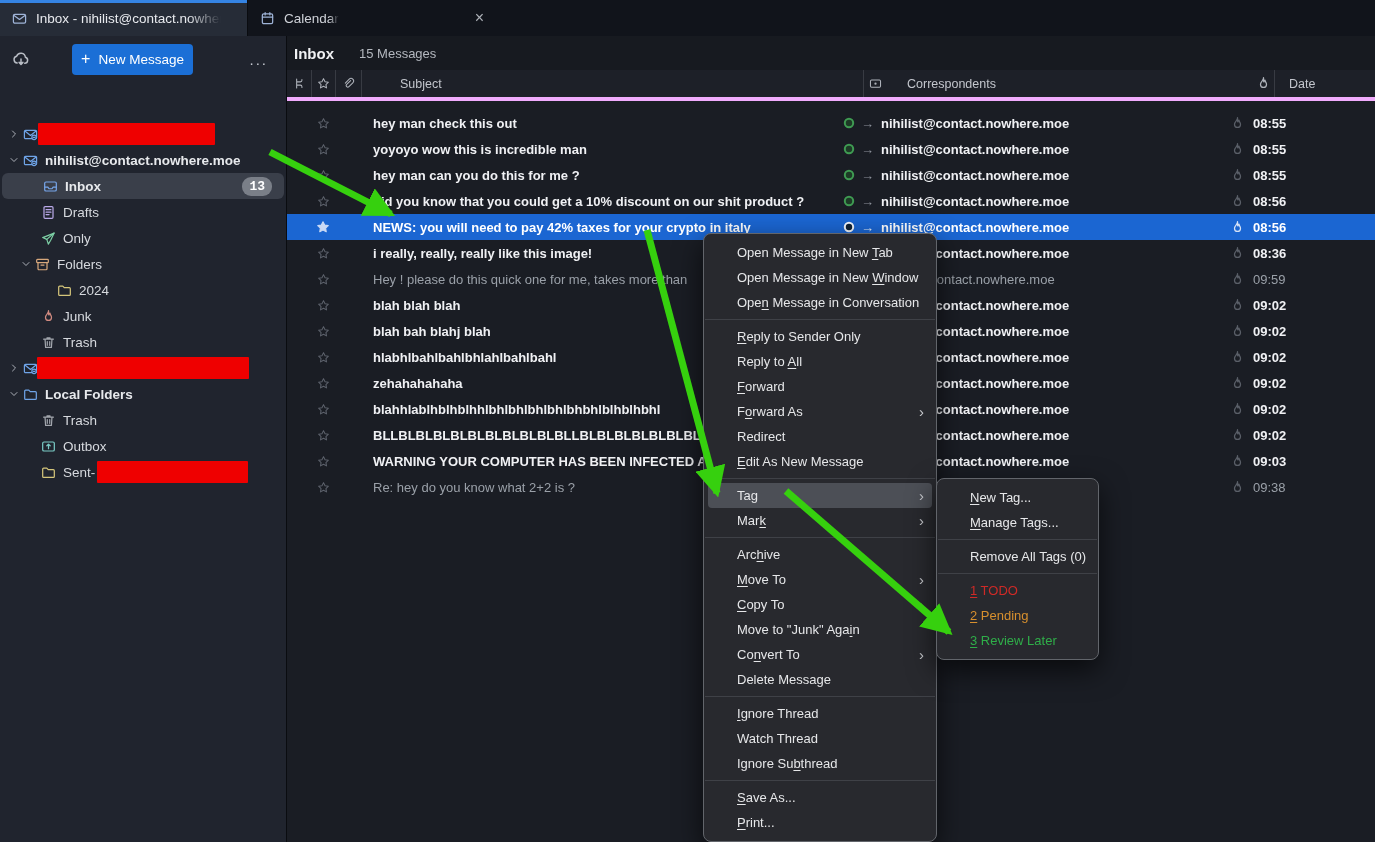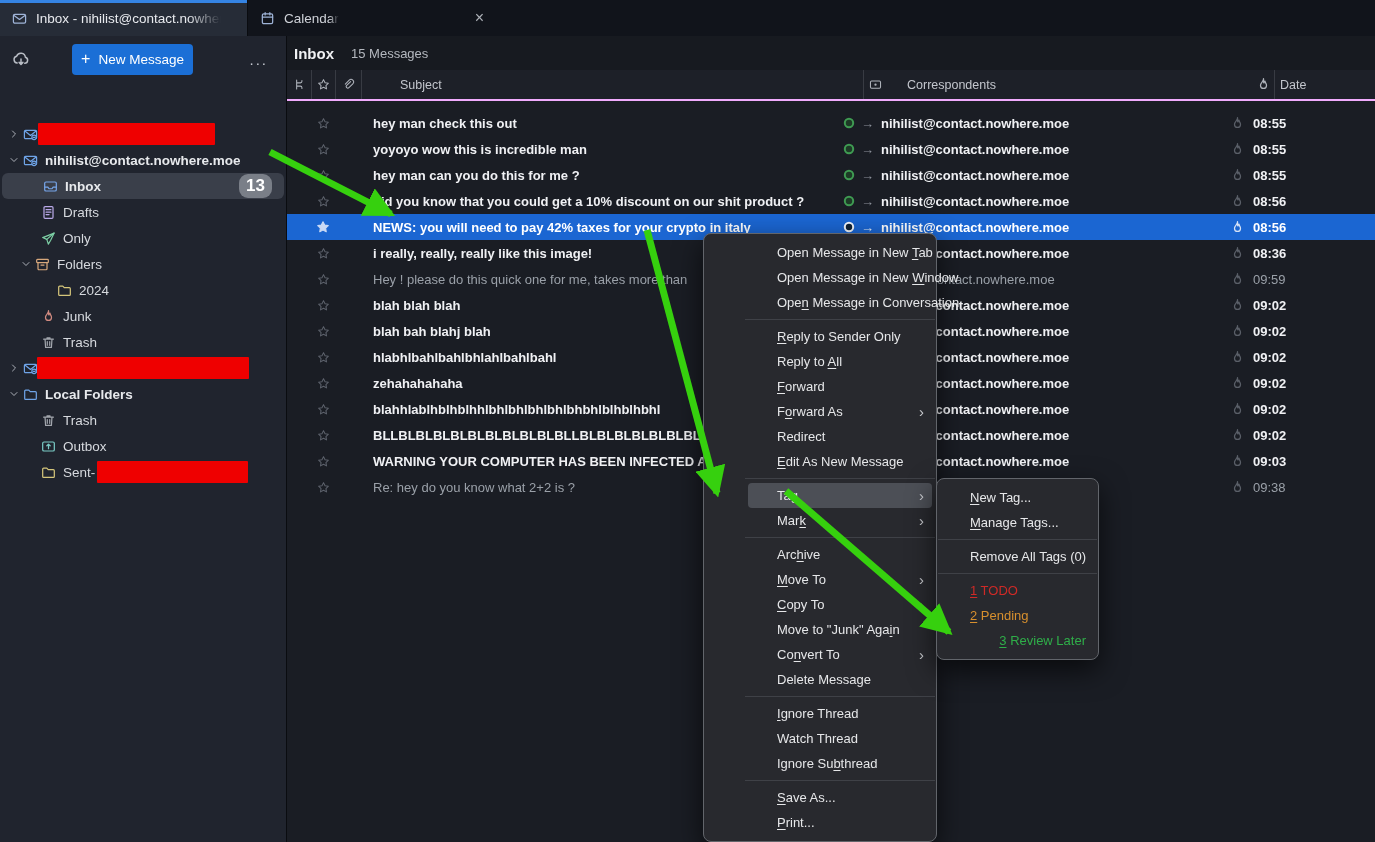--- a/index.html
+++ b/index.html
@@ -35,43 +35,43 @@
   .side-more { margin-left:auto; color:#c6cad1; font-size:15px; letter-spacing:2px; padding:4px 6px; }
   .folders { position:absolute; top:85px; left:0; right:0; }
   .frow { height:26px; display:flex; align-items:center; color:#d6d9de; font-size:13.5px; position:relative; }
   .frow .chev { width:16px; display:flex; justify-content:center; color:#aeb2ba; margin-left:6px; }
   .frow .ficon { width:17px; display:flex; justify-content:center; margin-right:6px; }
   .frow.lvl0 { padding-left:0; }
   .frow.lvl1 { padding-left:40px; }
   .frow.lvl2 { padding-left:56px; }
   .frow.bold { font-weight:700; color:#e7e9ec; }
   .frow.selected { background:#3a3f4a; border-radius:6px; margin:0 2px; }
-  .fbadge { position:absolute; right:12px; background:#7a7f88; color:#fff; font-size:17px;
-    font-weight:700; border-radius:9px; padding:2px 7px; }
+  .fbadge { position:absolute; right:12px; background:#7a7f88; color:#fff; font-size:13px;
+    font-weight:700; border-radius:9px; padding:2px 7px;font-family:Liberation Mono, monospace; }
   .redact { background:#ef0000; height:22px; border-radius:1px; }
 
   
   .c-acct { color:#6fa4e8; } .c-inbox { color:#77a6ea; } .c-drafts { color:#b9a8e8; }
   .c-sent { color:#7dd0a5; } .c-arch { color:#d8a87c; } .c-folder-y { color:#d5c67b; }
   .c-junk { color:#d08a80; } .c-trash { color:#a2a6ad; } .c-folder-b { color:#6fa4e8; }
   .c-outbox { color:#7accc6; }
 
   
   .list-title { height:34px; display:flex; align-items:center; padding-left:7px; background:#171a20; }
   .list-title .t1 { font-size:15px; font-weight:700; color:#f0f1f3; }
-  .list-title .t2 { font-size:13px; color:#b4b8bf; margin-left:17px; }
+  .list-title .t2 { font-size:13px; color:#b4b8bf; margin-left:25px; }
   .col-header { height:31px; display:flex; align-items:center; background:#1d2028;
     border-top:1px solid #10
-1217; border-bottom:2px solid #f0abfc; color:#c3c6cd; font-size:12.5px; }
+1217; border-bottom:4px solid #f0abfc; color:#c3c6cd; font-size:12.5px; }
   .cell-thread { width:24px; } .cell-star { width:24px; } .cell-clip { width:26px; }
   .cell-subj { width:502px; padding-left:38px; }
   .cell-dot { width:24px; } .cell-arrow { width:20px; }
   .cell-corr { width:345px; }
   .cell-flame { width:22px; }
-  .cell-date { flex:1; padding-left:5px; }
+  .cell-date { flex:1; padding-left:14px; }
   .col-header > div { display:flex; align-items:center; height:100%; }
   .col-header .vsep { border-left:1px solid #383b43; }
   .col-header .ic { display:flex; margin:0 auto; color:#aeb2ba; }
   .col-header .cell-flame .ic, .col-header .cell-dot .ic { margin:0 auto; }
 
   .rows { position:absolute; top:74px; left:0; right:0; }
   .mrow { height:26px; display:flex; align-items:center; font-size:13px; color:#f0f1f4; font-weight:700; }
   .mrow.read { color:#9aa0a8; font-weight:400; }
   .mrow.selected { background:#1b66d2; color:#fff; }
   .mrow .star { display:flex; justify-content:center; width:24px; margin-left:24px; color:#5c616b; }
@@ -81,28 +81,28 @@
   .mrow .arr { width:20px; color:#8d929b; font-size:13px; }
   .mrow.selected .arr { color:#e3ecfa; }
   .mrow .corr { width:345px; white-space:nowrap; overflow:hidden; }
   .mrow .flame { width:22px; display:flex; justify-content:center; color:#5a5f68; }
   .mrow.selected .flame { color:#d6e2f6; }
   .mrow .time { flex:1; padding-left:5px; }
 
   
   .menu { position:absolute; background:#28292e; border:1px solid #62656b; border-radius:8px;
     padding:6px 0; font-size:13px; color:#e6e7e9; box-shadow:0 10px 28px rgba(0,0,0,.65); z-index:30; }
-  #context-menu { left:703px; top:233px; width:234px;padding-left:40px; }
+  #context-menu { left:703px; top:233px; width:234px; }
   #tag-submenu  { left:936px; top:478px; width:163px; z-index:31; }
   .mi { height:25px; display:flex; align-items:center; padding:0 12px 0 33px; white-space:nowrap; }
   .mi .subarrow { margin-left:auto; color:#c7c9cd; font-size:15px; line-height:1; }
   .mi.hover { background:#4c4f56; margin:0 4px; padding:0 8px 0 29px; border-radius:4px; }
   .msep { height:1px; background:#3f4147; margin:4px 1px; }
   .mi u { text-underline-offset:2px; }
-  .tag-red { color:#cf2a27; } .tag-orange { color:#d78f2e; } .tag-green { color:#2fae49;justify-content:flex-end; }
+  .tag-red { color:#cf2a27; } .tag-orange { color:#d78f2e; } .tag-green { color:#2fae49; }
 
   #arrows { position:absolute; left:0; top:0; width:1375px; height:842px; pointer-events:none; z-index:50; }
 </style>
 </head>
 <body>
 
 <div id="app">
 
   <div class="tabbar">
     <div class="tab tab1 active">

